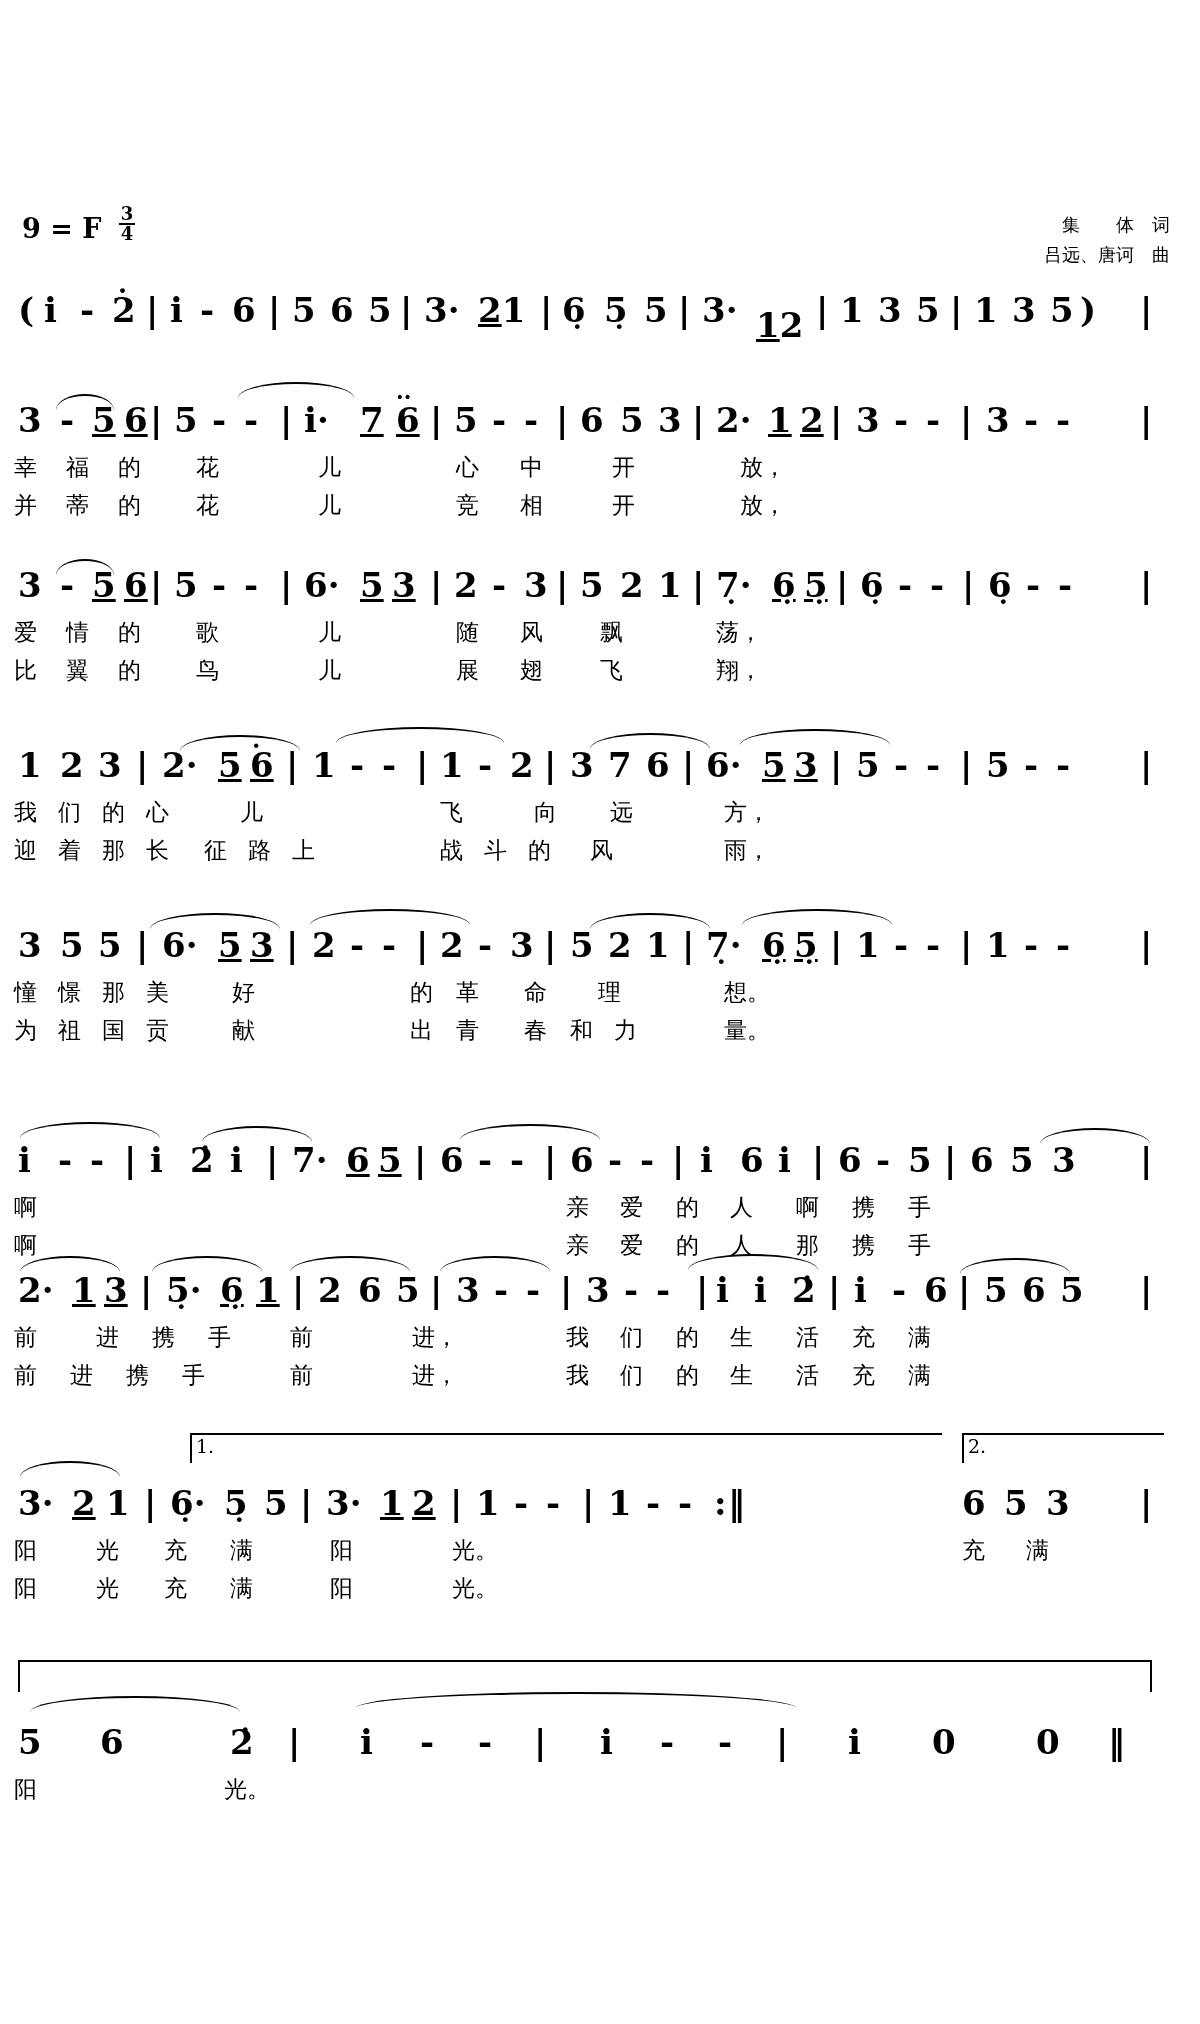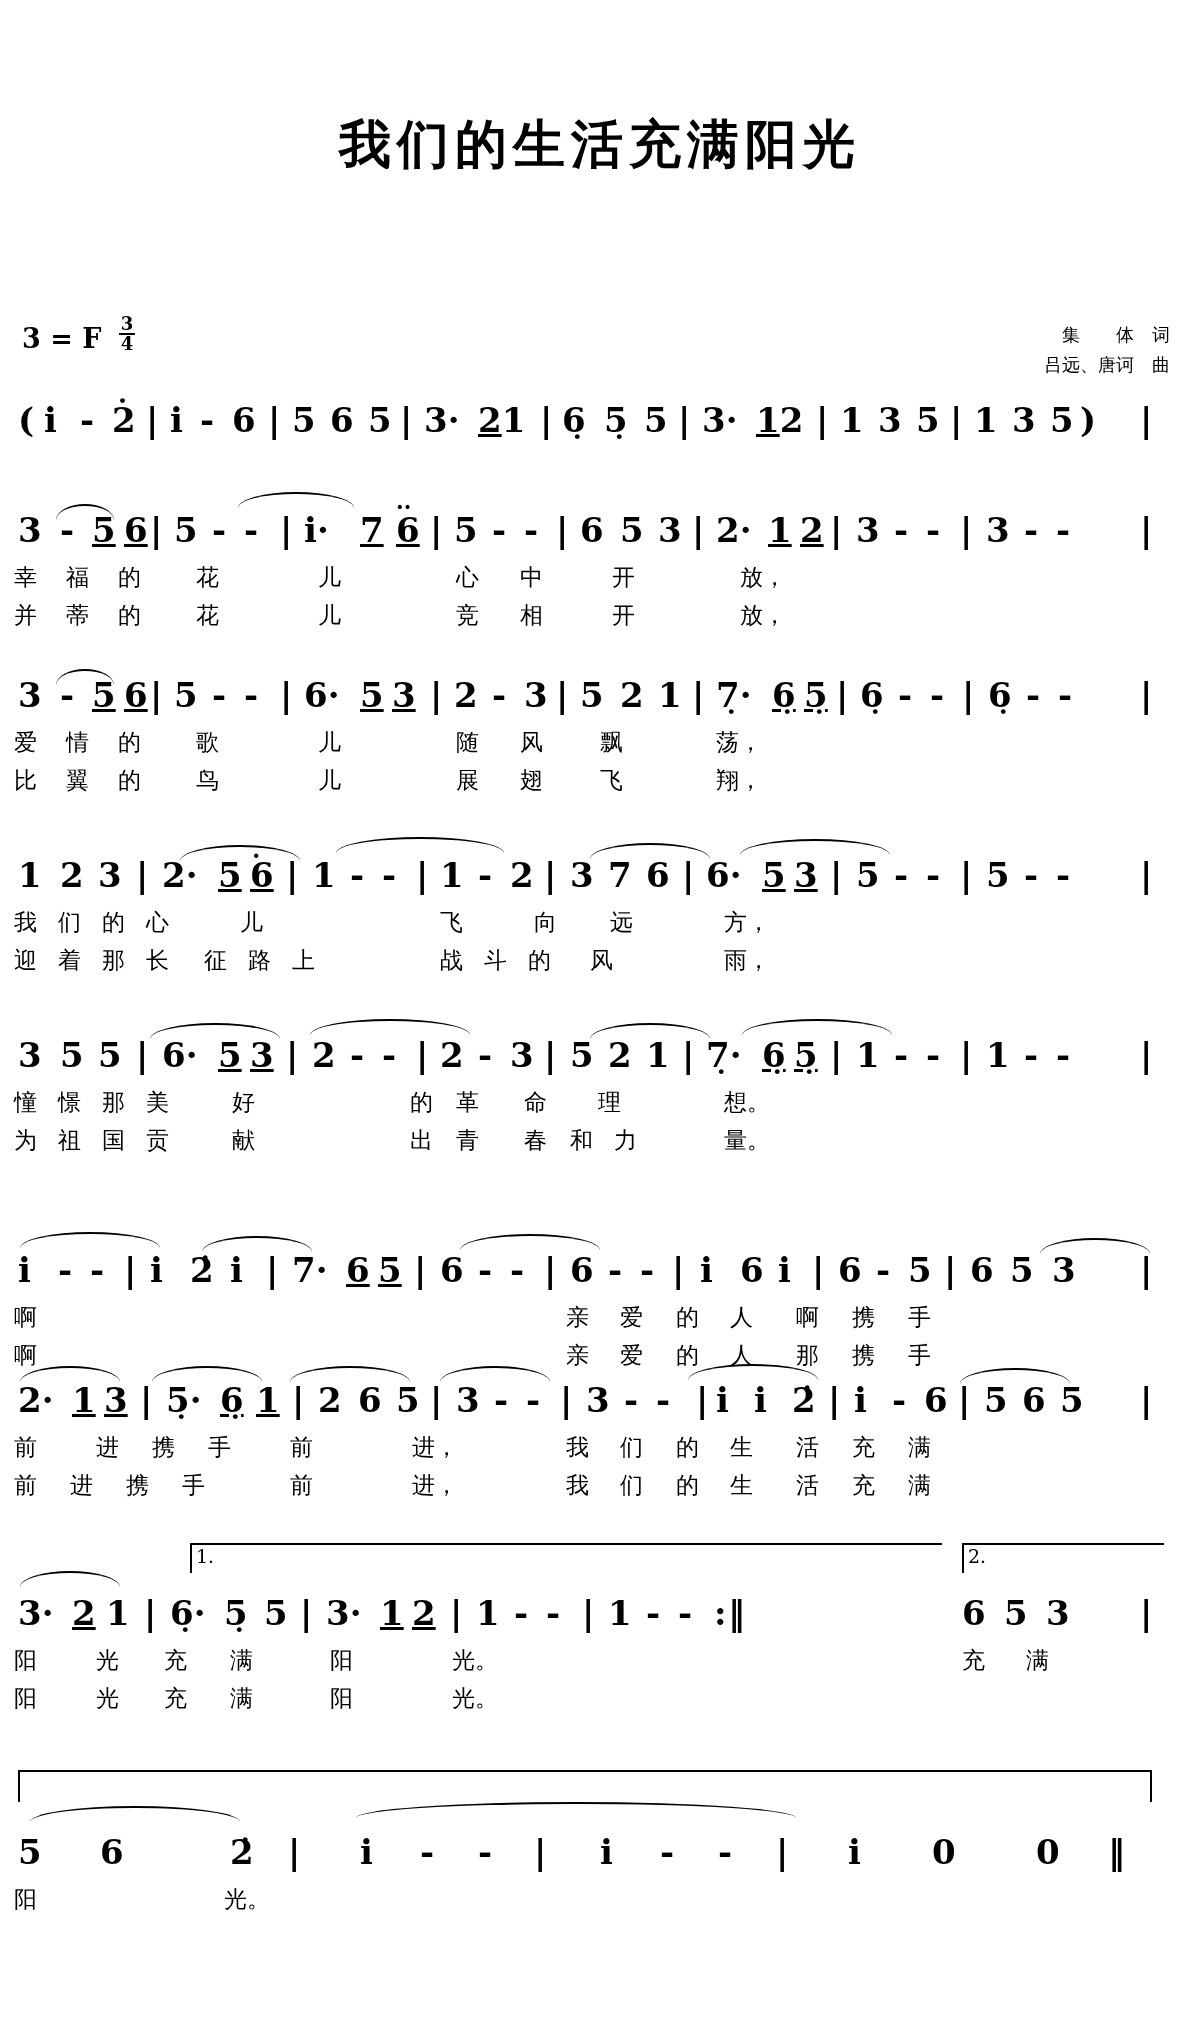--- a/index.html
+++ b/index.html
@@ -85,24 +85,23 @@
     height:14px;
   }
   
   .dotted{position:absolute;}
 </style>
 </head>
 <body>
 
 <div class="sheet">
 
-  <div class="title">我们的生活充满阳光</div>
 
   <div class="keyline">
-    <span>3 = F</span>
+    <span>9 = F</span>
     <span class="frac">
       <span class="num">3</span>
       <span class="den">4</span>
     </span>
   </div>
 
   <div class="credits">
     <div class="c1">集　　体　词</div>
     <div class="c2">吕远、唐诃　曲</div>
   </div>
@@ -124,21 +123,21 @@
       <span class="n" style="left:368px;">5</span>
       <span class="n" style="left:400px;">|</span>
       <span class="n" style="left:424px;">3·</span>
       <span class="n" style="left:478px;"><u>2</u>1</span>
       <span class="n" style="left:540px;">|</span>
       <span class="n" style="left:562px;">6̣</span>
       <span class="n" style="left:604px;">5̣</span>
       <span class="n" style="left:644px;">5</span>
       <span class="n" style="left:678px;">|</span>
       <span class="n" style="left:702px;">3·</span>
-      <span class="n" style="left:756px;"><u>1</u>2</span>
+      <span class="n" style="left:756px;margin-top:15px;"><u>1</u>2</span>
       <span class="n" style="left:816px;">|</span>
       <span class="n" style="left:840px;">1</span>
       <span class="n" style="left:878px;">3</span>
       <span class="n" style="left:916px;">5</span>
       <span class="n" style="left:950px;">|</span>
       <span class="n" style="left:974px;">1</span>
       <span class="n" style="left:1012px;">3</span>
       <span class="n" style="left:1050px;">5</span>
       <span class="n" style="left:1080px;">)</span>
       <span class="n" style="left:1140px;">|</span>

